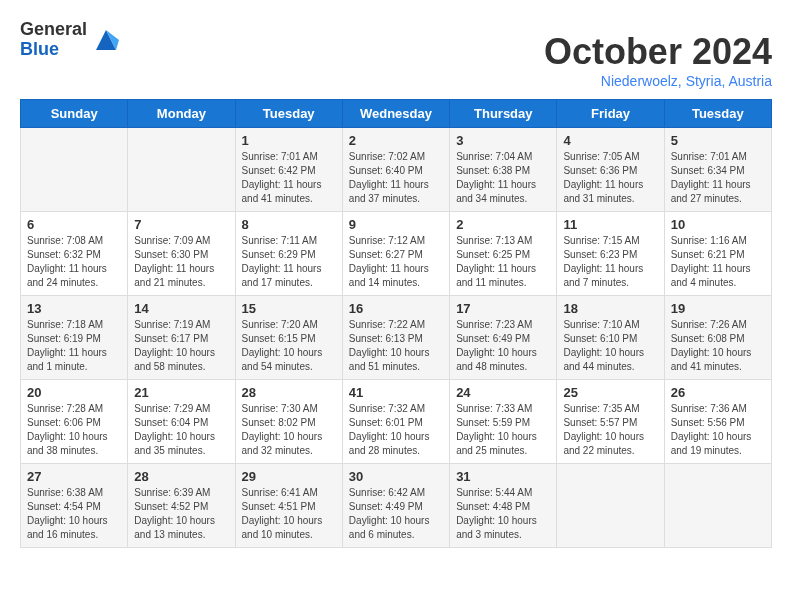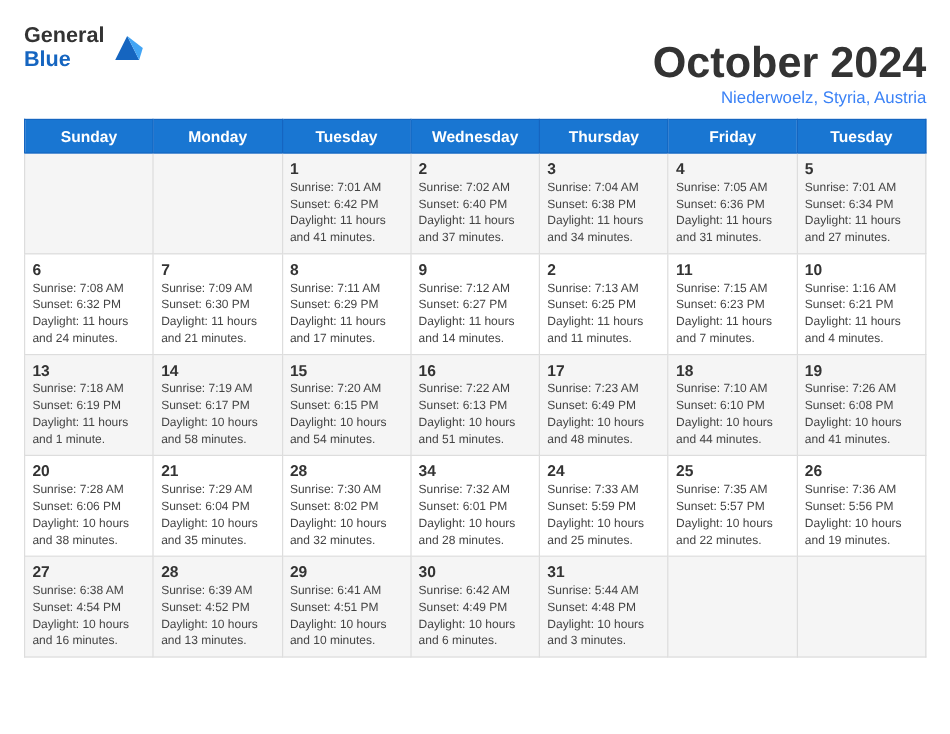--- a/index.html
+++ b/index.html
@@ -263,21 +263,21 @@
 Sunset: 6:04 PM
 Daylight: 10 hours and 35 minutes.</div>
         </td>
         <td>
           <span class="day-num">28</span>
           <div class="cell-text">Sunrise: 7:30 AM
 Sunset: 8:02 PM
 Daylight: 10 hours and 32 minutes.</div>
         </td>
         <td>
-          <span class="day-num">34</span>
+          <span class="day-num">41</span>
           <div class="cell-text">Sunrise: 7:32 AM
 Sunset: 6:01 PM
 Daylight: 10 hours and 28 minutes.</div>
         </td>
         <td>
           <span class="day-num">24</span>
           <div class="cell-text">Sunrise: 7:33 AM
 Sunset: 5:59 PM
 Daylight: 10 hours and 25 minutes.</div>
         </td>

